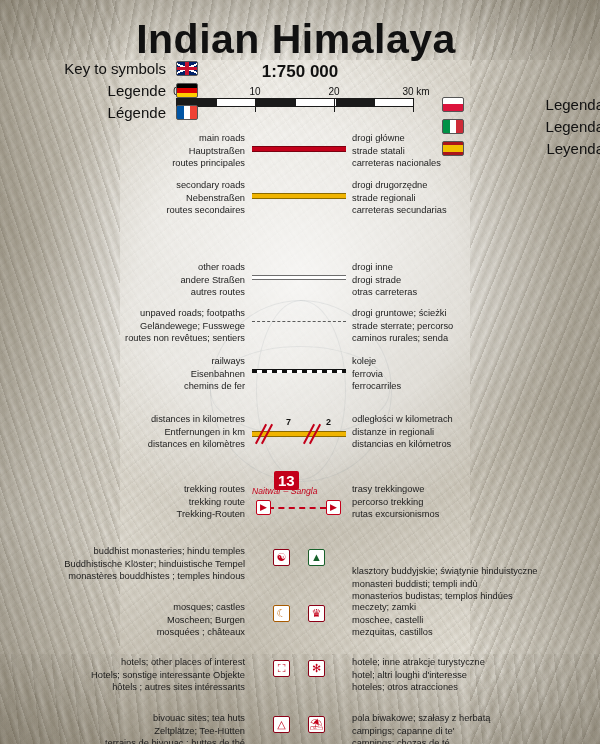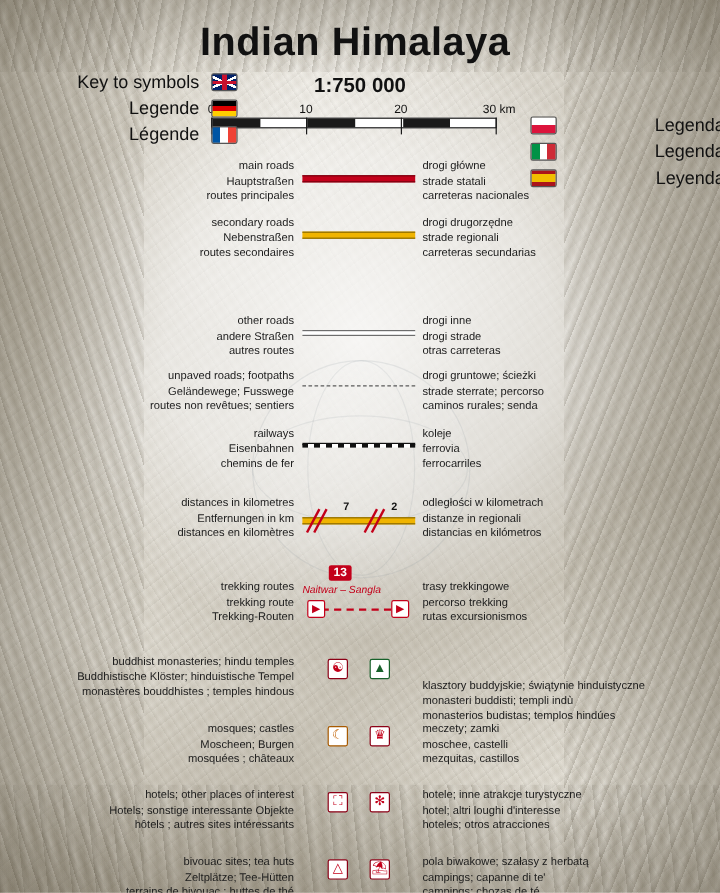--- a/index.html
+++ b/index.html
@@ -75,21 +75,21 @@
     border-radius: 50%;
   }
   .globe:before { left: 45px; top: -1px; width: 88px; height: 178px; }
   .globe:after  { left: -1px; top: 45px; width: 178px; height: 88px; }
 
   .title {
     position: absolute;
     left: 0; top: 16px;
     width: 592px;
     text-align: center;
-    font-size: 33px;
+    font-size: 41px;
     font-weight: bold;
     letter-spacing: 0.5px;
     color: #111;
   }
   .scale-text {
     position: absolute;
     left: 0; top: 62px;
     width: 600px;
     text-align: center;
     font-size: 17px;
@@ -245,21 +245,21 @@
   .trek-sym {
     position: absolute;
     left: -6px; top: 2px;
     width: 108px; height: 50px;
   }
   .trek-badge {
     position: absolute;
     left: 28px; top: 0;
     background: #c3001a;
     color: #fff;
-    font-size: 10px;
+    font-size: 15px;
     font-weight: bold;
     padding: 1px 4px;
     border-radius: 2px;
   }
   .trek-name {
     position: absolute;
     left: 6px; top: 15px;
     font-size: 8.6px;
     font-style: italic;
     color: #c3001a;

